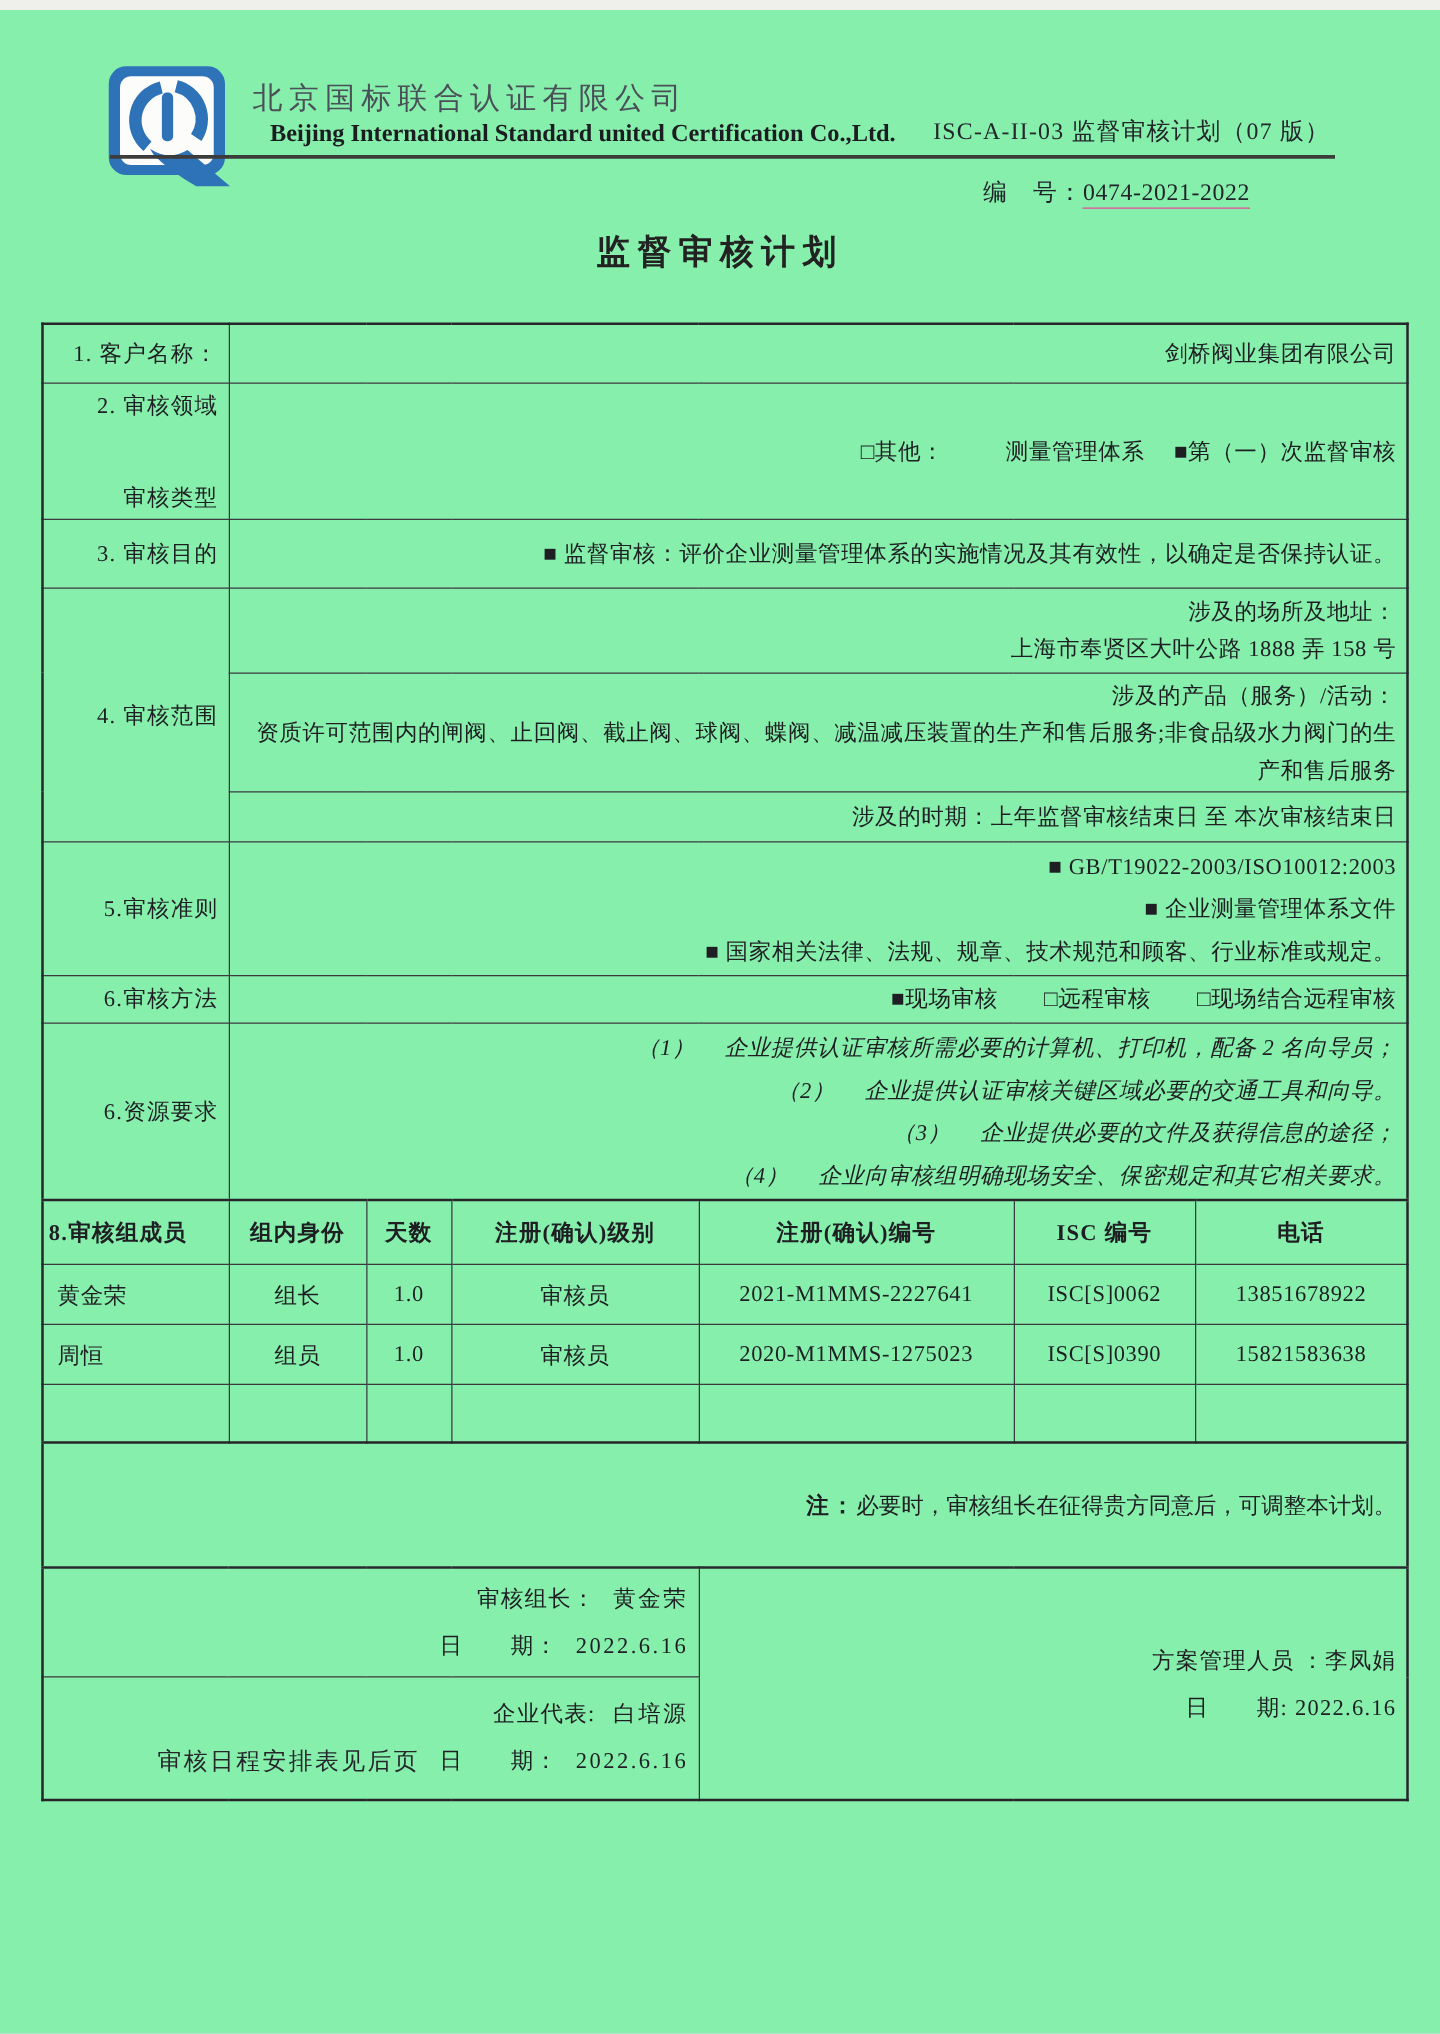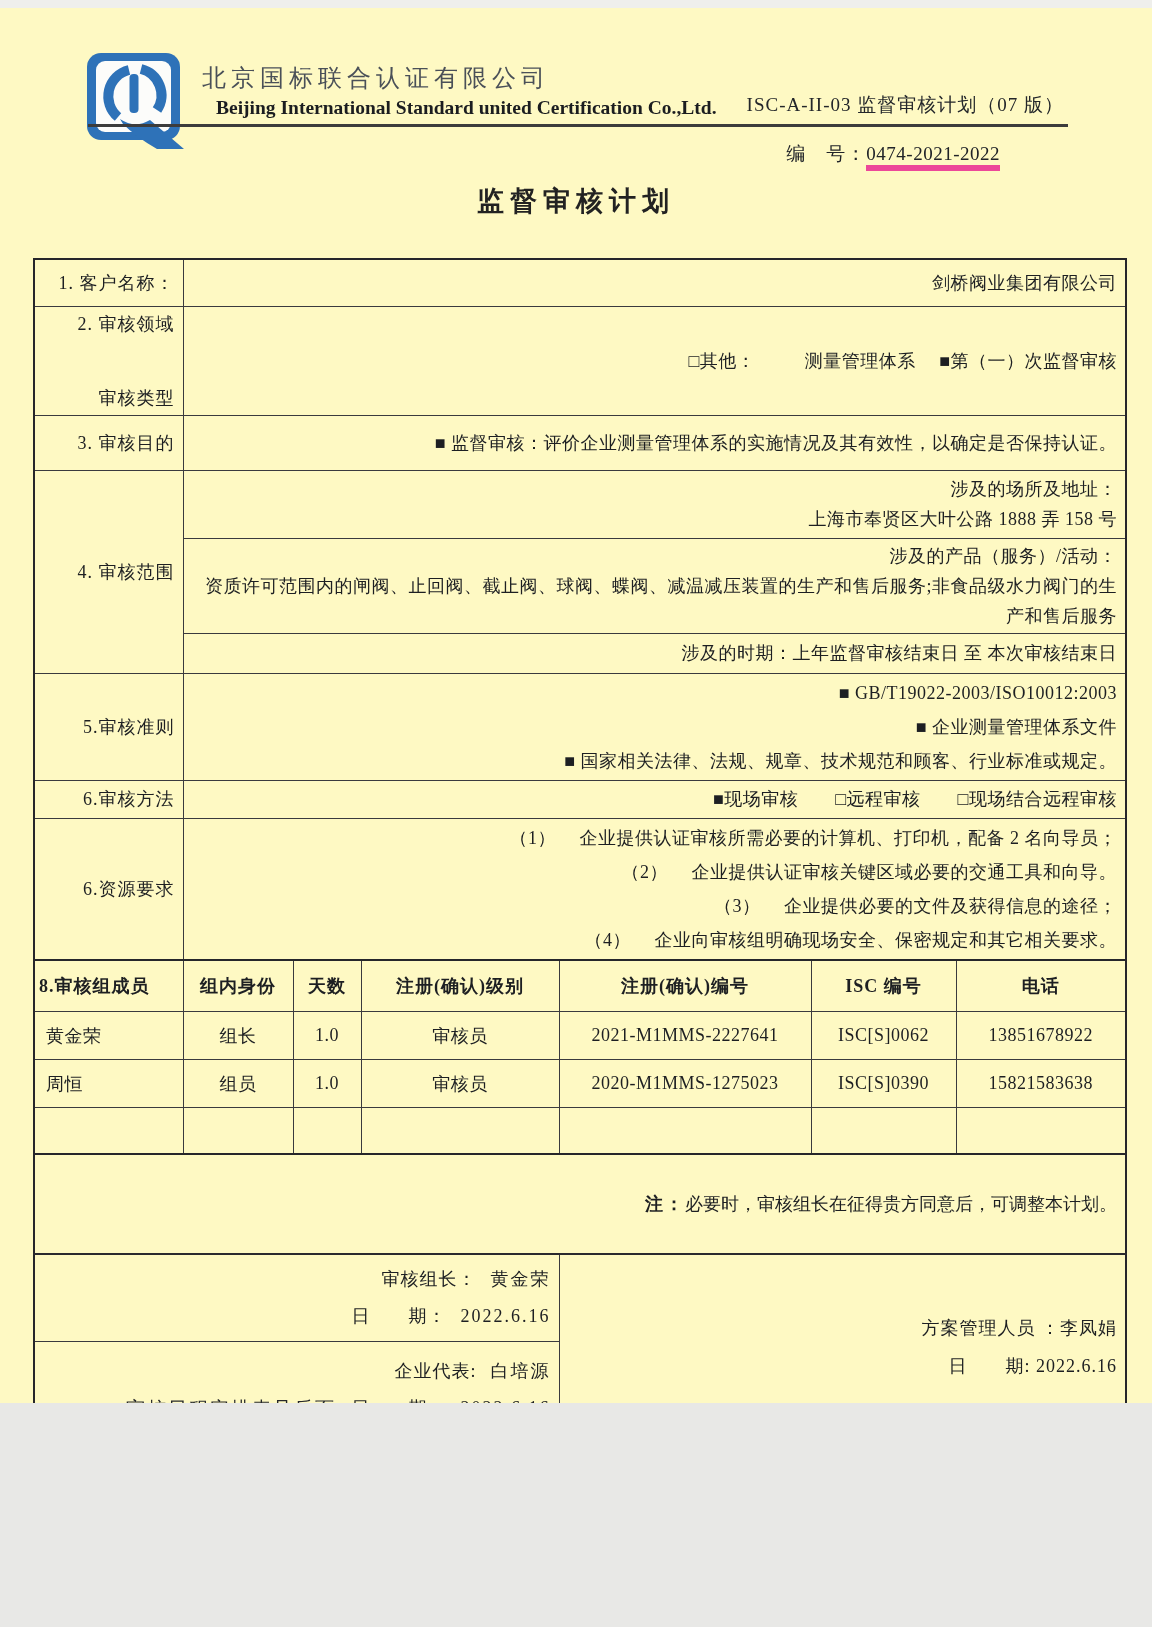--- a/index.html
+++ b/index.html
@@ -1,21 +1,21 @@
 <!DOCTYPE html>
 <html><head>
 <meta charset="utf-8">
 <style>
   * { margin:0; padding:0; box-sizing:border-box; }
   html,body { background:#e8e8e6; }
   .page {
     position:relative;
-    width:1152px; height:1403px;
+    width:1152px; height:1627px;
     margin:0 auto;
-    background:#fef9c3;
+    background:#86efac;
     font-family:"Liberation Serif","DejaVu Serif",serif;
     color:#1c1c1c;
     overflow:hidden;
   }
   
   .logo { position:absolute; left:84px; top:50px; width:106px; height:102px; }
   .company-cn {
     position:absolute; left:202px; top:62px;
     font-size:24px; letter-spacing:5px; color:#4a5058;
   }
@@ -28,21 +28,21 @@
     font-size:19px; color:#23262a; letter-spacing:1px;
   }
   .header-rule {
     position:absolute; left:88px; top:124px;
     width:980px; height:3px; background:#3c3c3c;
   }
   .serial {
     position:absolute; top:141px; right:152px;
     font-size:19px; color:#202328; letter-spacing:1px;
   }
-  .serial .num { border-bottom:6px solid #ec4899; padding-bottom:1px; letter-spacing:0.5px;text-align:right; }
+  .serial .num { border-bottom:1px solid #ec4899; padding-bottom:1px; letter-spacing:0.5px;text-align:right; }
   .doc-title {
     position:absolute; top:183px; left:0; width:100%;
     text-align:center; font-size:27px; font-weight:bold;
     letter-spacing:6px; color:#222;
   }
   
   table.form {
     position:absolute; left:33px; top:258px;
     width:1092px;
     border-collapse:collapse; table-layout:fixed;
@@ -51,21 +51,21 @@
   table.form { border:2.5px solid #26262a; }
   table.form td { border:1.4px solid #3a3a3e; padding:2px 8px; vertical-align:middle;text-align:right; }
   td.lbl { padding-left:11px; letter-spacing:1px; }
   td.val { padding-left:14px; letter-spacing:0.5px; }
   .two-line-label div { line-height:30px; }
   .two-line-label .indent { padding-left:27px;margin-top:44px; }
   .multi div { line-height:30px; }
   .spread { position:relative; }
   .spread .other { position:absolute; left:505px; top:50%; transform:translateY(-50%); }
   .bullets div { line-height:34px; }
-  .numbered div { line-height:34px; padding-left:22px; }
+  .numbered div { line-height:34px; padding-left:22px;font-style:italic; }
   tr.team-header td { border-top:2.5px solid #26262a; text-align:center; letter-spacing:1px; padding:4px 4px;font-weight:bold; }
   tr.team-header td.lbl { text-align:left; }
   tr.team-row td { text-align:center; letter-spacing:0.5px; }
   tr.team-row td.name { text-align:left; padding-left:11px; }
   tr.note-row td { border-top:2.5px solid #26262a; border-bottom:2px solid #2a2a2e; }
   .note-prefix { font-weight:bold; letter-spacing:2px; }
   .sig-cell { vertical-align:top; padding:10px 8px 4px 14px; }
   .sig-cell .line { line-height:37px; letter-spacing:1px; }
   .sig-cell .name { margin-left:14px; letter-spacing:2px; }
   .manager-cell { vertical-align:middle; padding-left:22px; }

